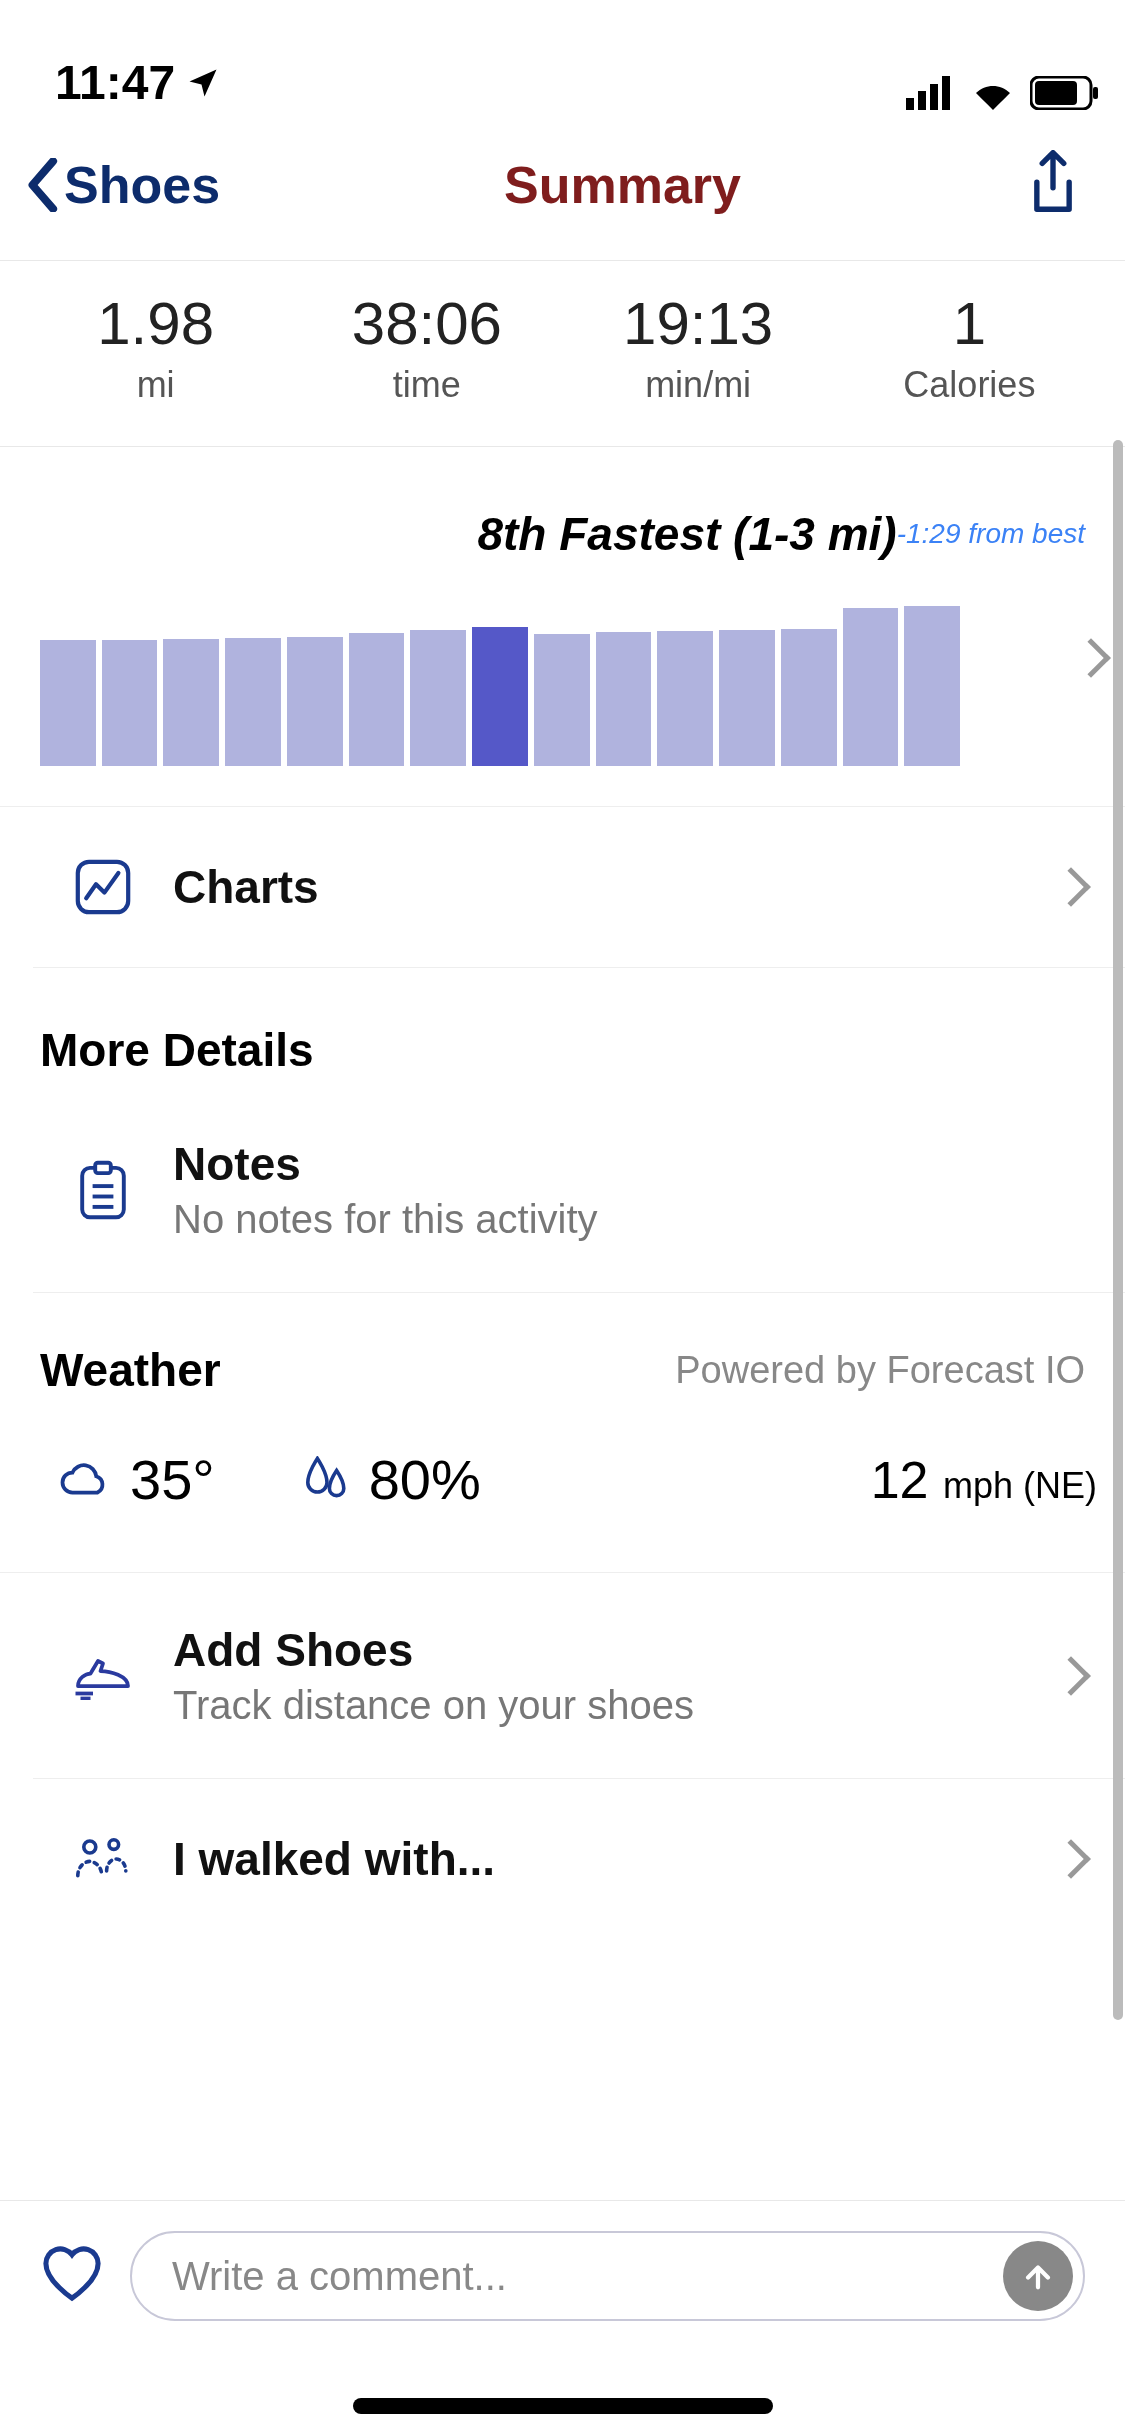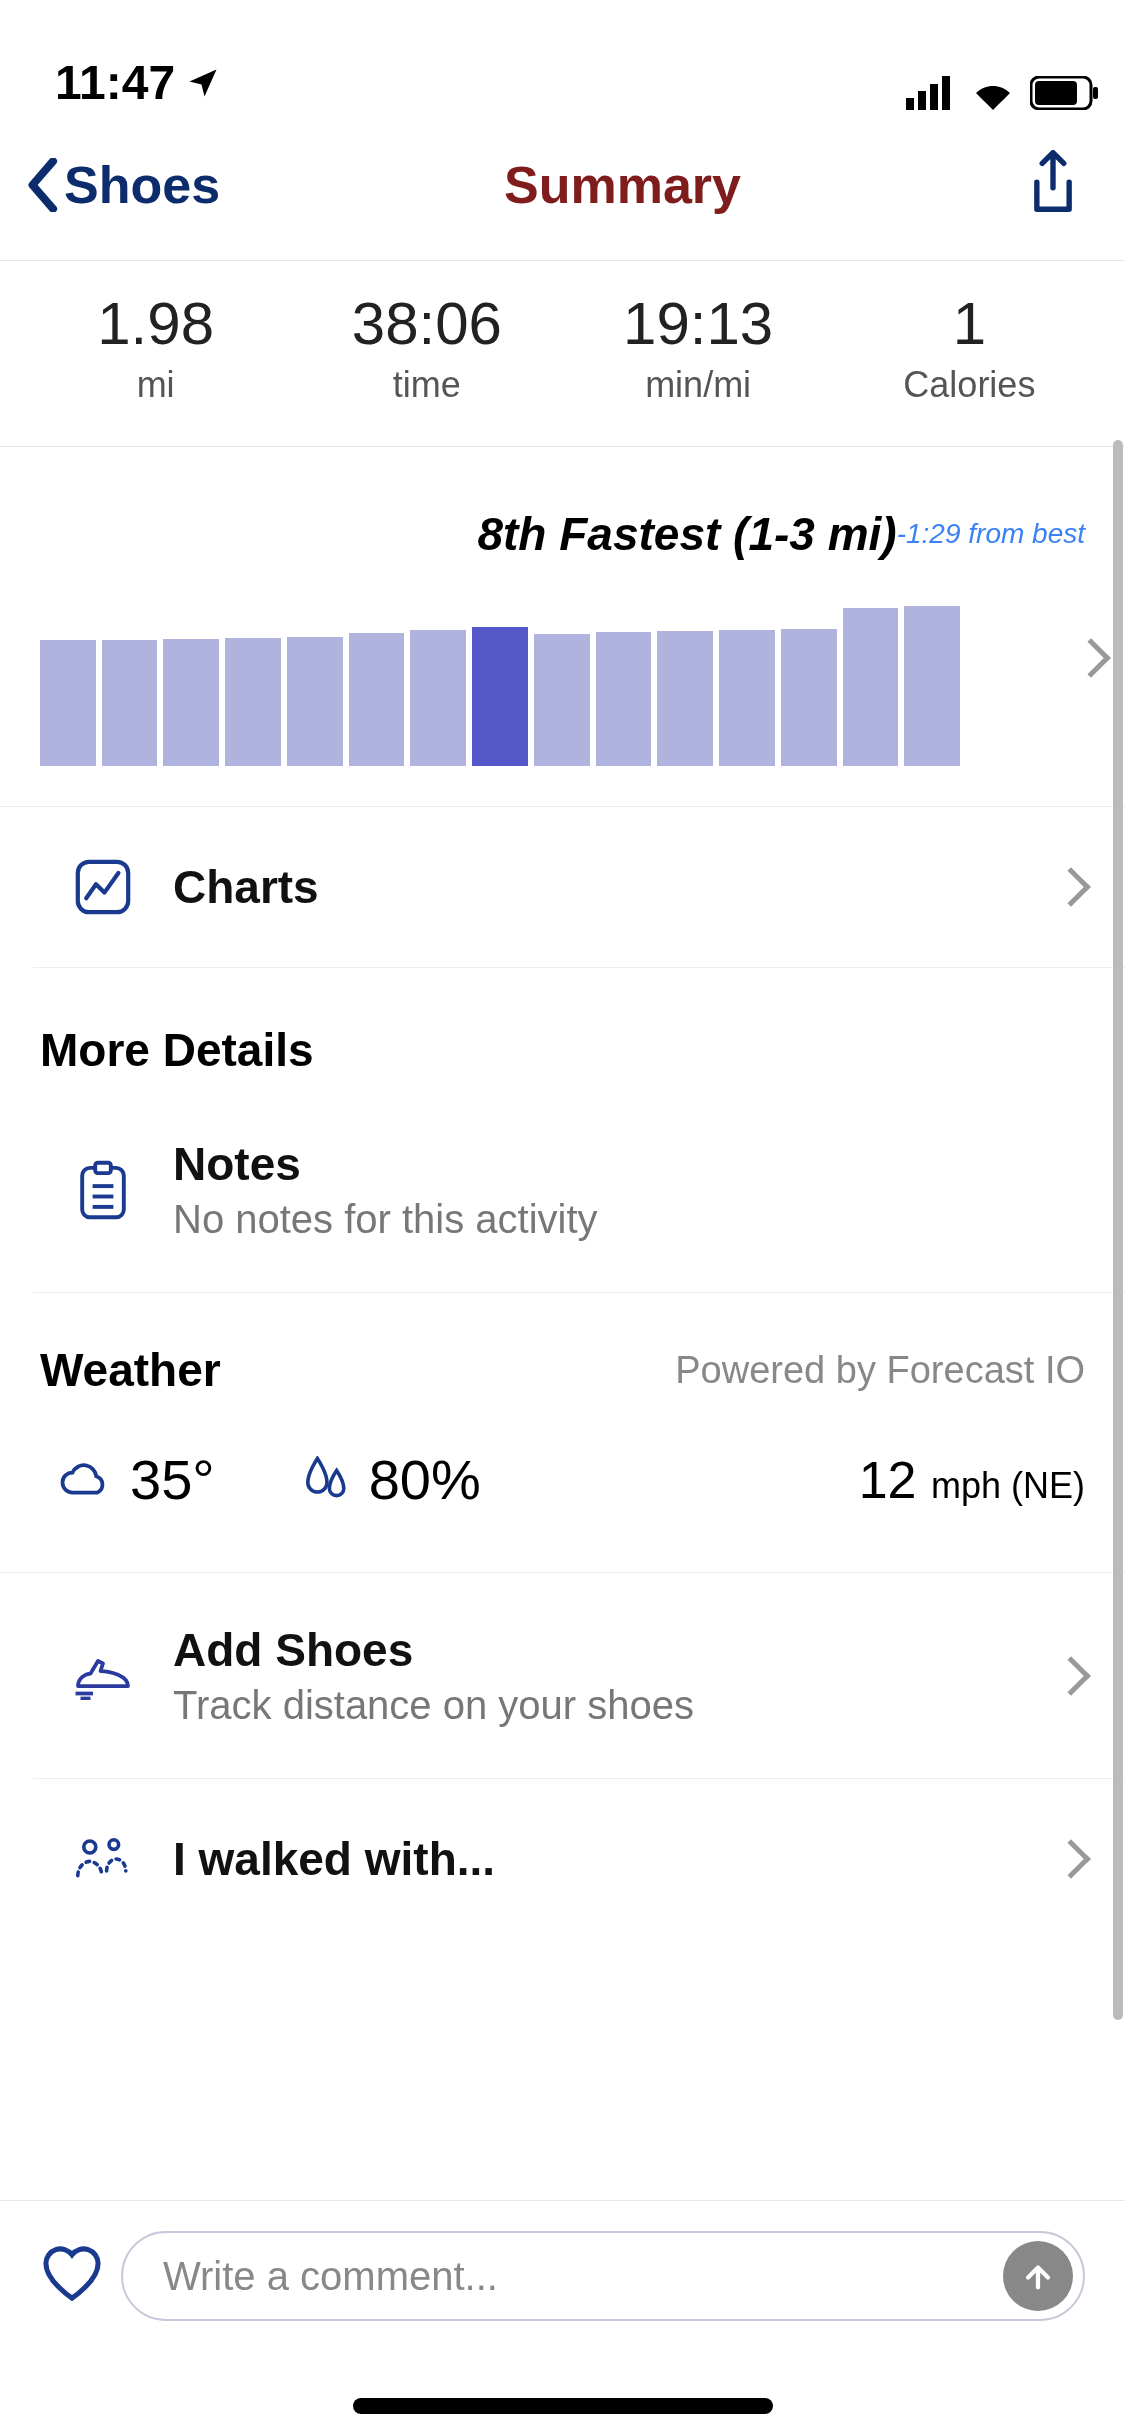--- a/index.html
+++ b/index.html
@@ -32,27 +32,27 @@
   .list-icon { width: 60px; height: 60px; flex-shrink: 0; display: flex; align-items: center; justify-content: center; }
   .list-text { flex: 1; }
   .list-title { font-size: 46px; font-weight: 700; color: #111; }
   .list-sub { font-size: 40px; color: #777; margin-top: 6px; }
   .chevron { width: 28px; height: 28px; border-top: 5px solid #999; border-right: 5px solid #999; transform: rotate(45deg); flex-shrink: 0; }
   
   .section-header { display: flex; justify-content: space-between; align-items: center; padding: 40px 40px 10px 40px; }
   .section-title { font-size: 46px; font-weight: 700; }
   .section-sub { font-size: 38px; color: #888; }
   
-  .weather-row { display: flex; align-items: center; padding: 40px 40px 60px 60px; border-bottom: 1px solid #eee; gap: 40px; }
+  .weather-row { display: flex; align-items: center; padding: 40px 28px 60px 60px; border-bottom: 1px solid #eee; gap: 40px; }
   .weather-item { display: flex; align-items: center; gap: 20px; }
   .weather-val { font-size: 56px; font-weight: 500; }
   .weather-wind { margin-left: auto; font-size: 52px; }
   .weather-wind-unit { font-size: 36px; }
   
-  .comment-bar { position: absolute; bottom: 85px; left: 0; right: 0; display: flex; align-items: center; padding: 30px 40px; gap: 16px; border-top: 1px solid #e8e8e8; background: #fff; }
+  .comment-bar { position: absolute; bottom: 85px; left: 0; right: 0; display: flex; align-items: center; padding: 30px 40px; gap: 25px; border-top: 1px solid #e8e8e8; background: #fff; }
   .heart-btn { width: 65px; height: 60px; }
   .comment-input { flex: 1; height: 90px; border: 2px solid #c8c8d8; border-radius: 45px; padding: 0 100px 0 40px; font-size: 40px; color: #888; display: flex; align-items: center; position: relative; }
   .send-btn { position: absolute; right: 10px; top: 50%; transform: translateY(-50%); width: 70px; height: 70px; background: #888; border-radius: 50%; display: flex; align-items: center; justify-content: center; }
   
   .home-indicator { position: absolute; bottom: 22px; left: 50%; transform: translateX(-50%); width: 420px; height: 16px; background: #000; border-radius: 8px; }
   
   .scroll-indicator { position: absolute; right: 2px; top: 440px; width: 10px; height: 1580px; background: #bbb; border-radius: 5px; }
 </style>
 </head>
 <body>

